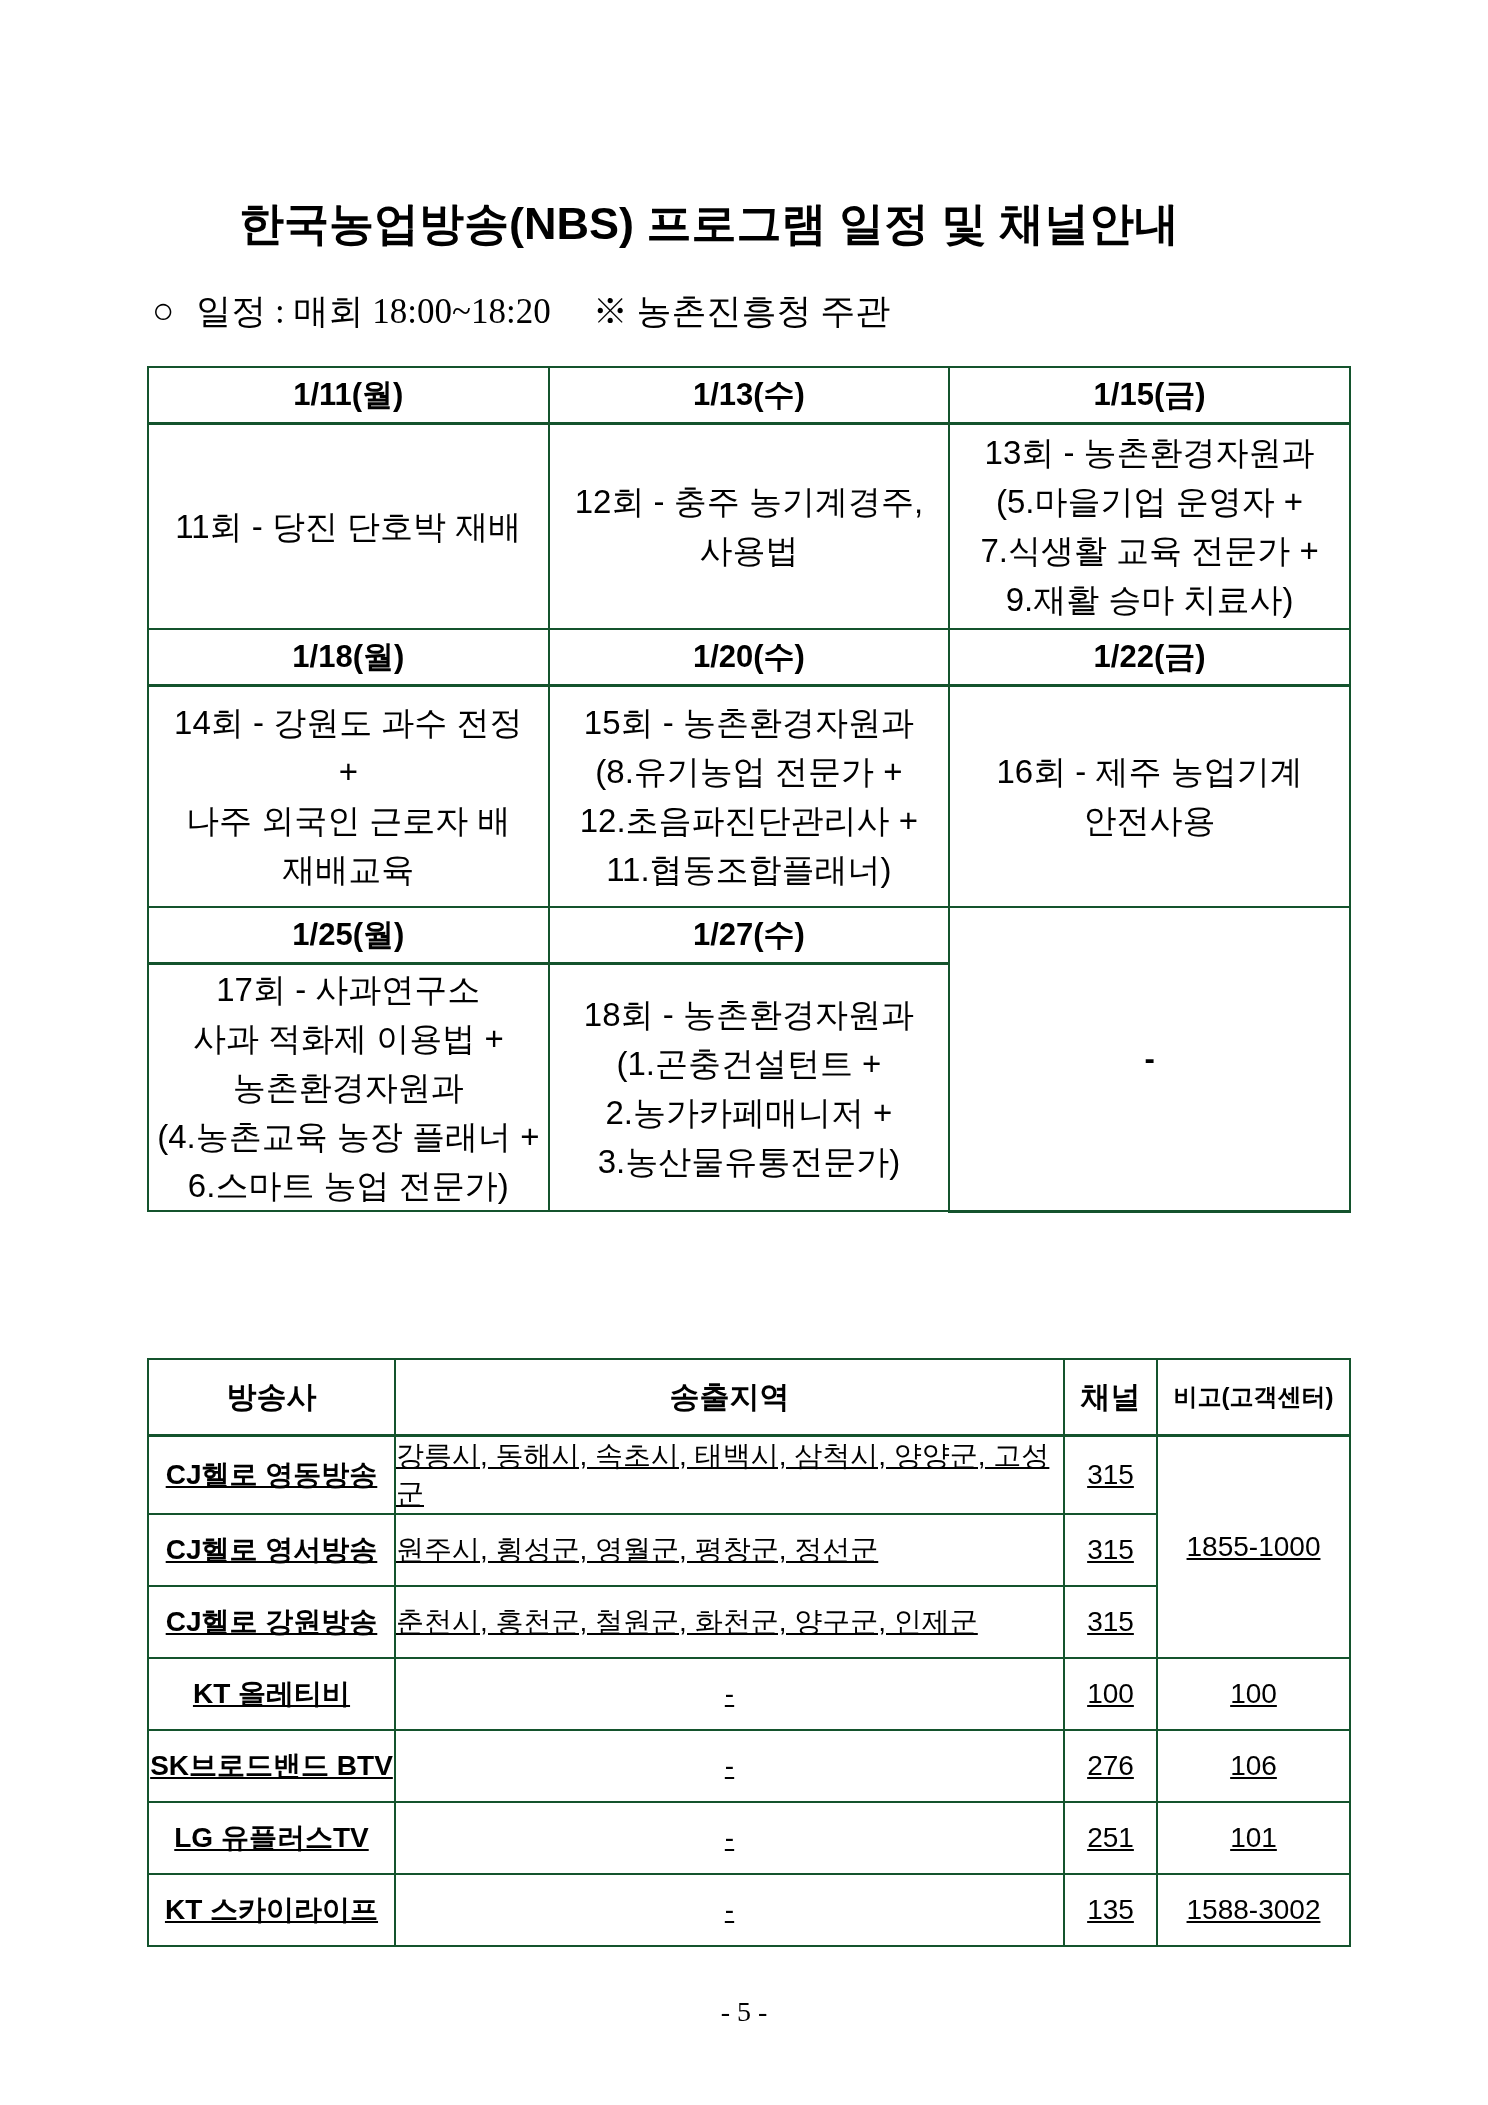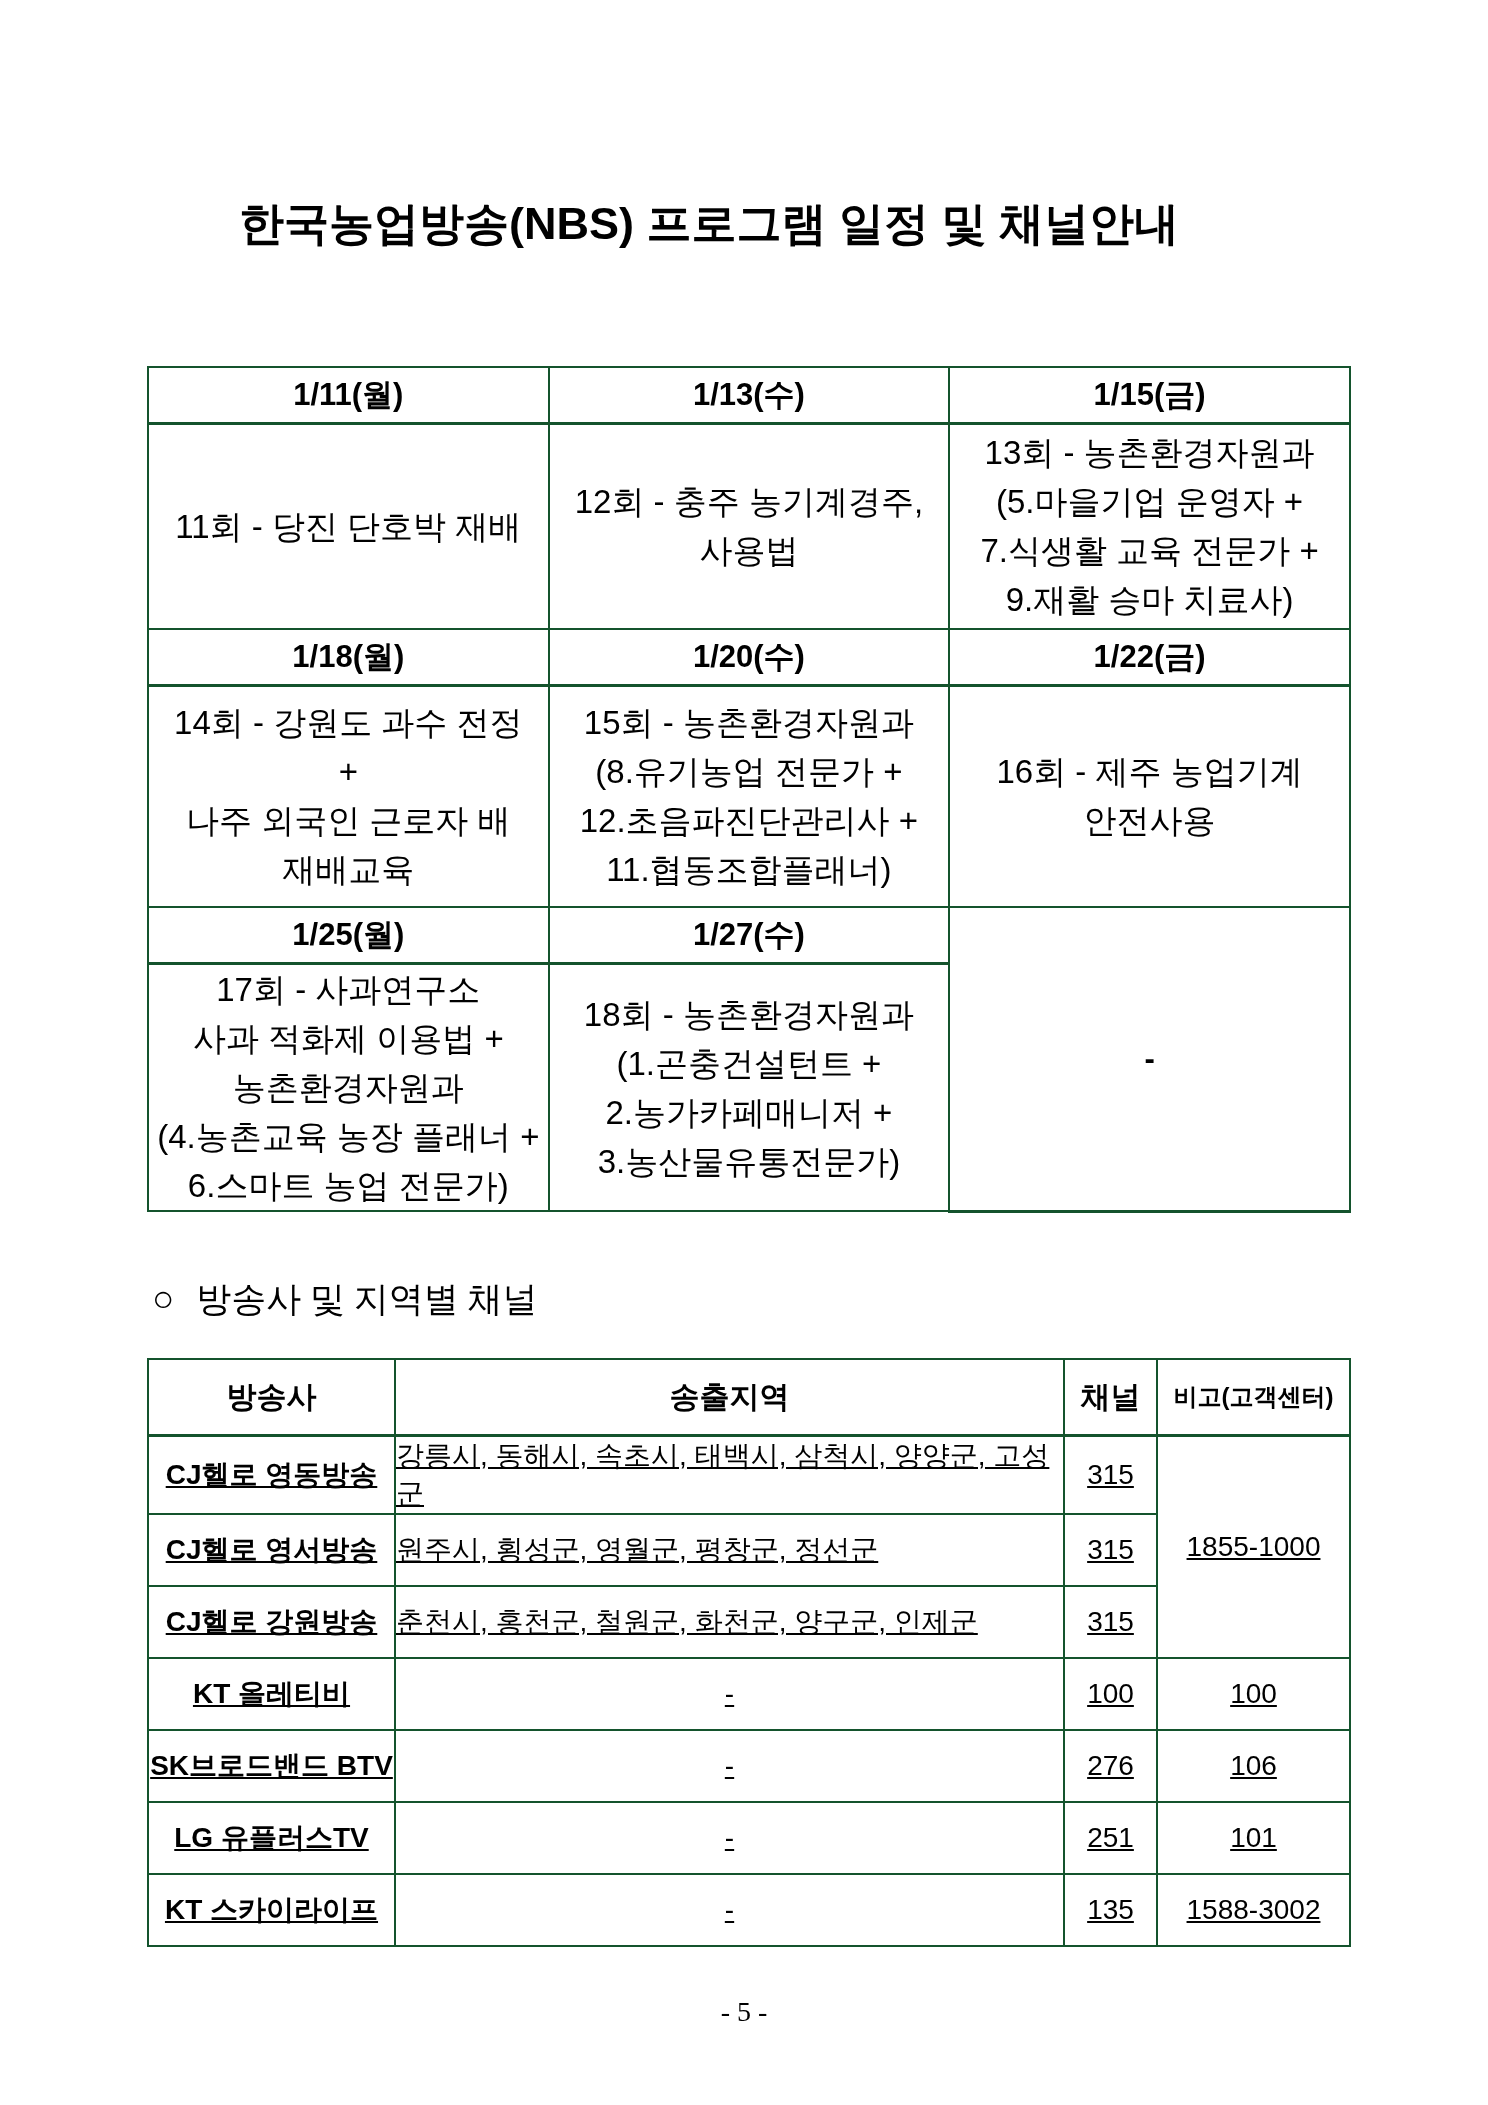--- a/index.html
+++ b/index.html
@@ -57,20 +57,23 @@
     font-family:"Liberation Serif","DejaVu Serif",serif; font-size:28px;
   }
 </style>
 </head>
 <body>
 
 <div class="page">
 
   <div class="doc-title">한국농업방송(NBS) 프로그램 일정 및 채널안내</div>
 
+  <div class="section-heading" id="sched-heading">
+    <span class="bullet">○</span><span>일정 : 매회 18:00~18:20</span><span class="note">※ 농촌진흥청 주관</span>
+  </div>
 
   <table id="schedule-table">
     <colgroup>
         <col style="width:400.6px">
         <col style="width:400.6px">
         <col style="width:400.8px">
       </colgroup>
     <tbody>
         <tr class="date-row">
       <td>1/11(월)</td>
@@ -115,23 +118,20 @@
 (4.농촌교육 농장 플래너 +
 6.스마트 농업 전문가)</td>
       <td class="pre">18회 - 농촌환경자원과
 (1.곤충건설턴트 +
 2.농가카페매니저 +
 3.농산물유통전문가)</td>
     </tr>
   </tbody>
     </table>
 
-  <div class="section-heading" id="chan-heading">
-    <span class="bullet">○</span><span>방송사 및 지역별 채널</span>
-  </div>
 
   <table id="channel-table">
     <colgroup>
         <col style="width:247px">
         <col style="width:669px">
         <col style="width:93px">
         <col style="width:193px">
       </colgroup>
     <tbody>
         <tr class="chead">

